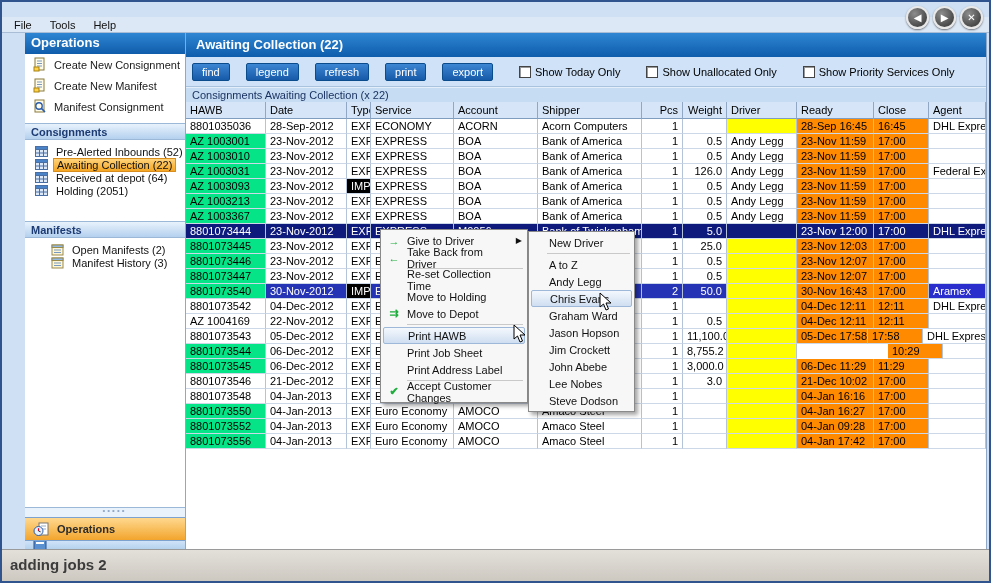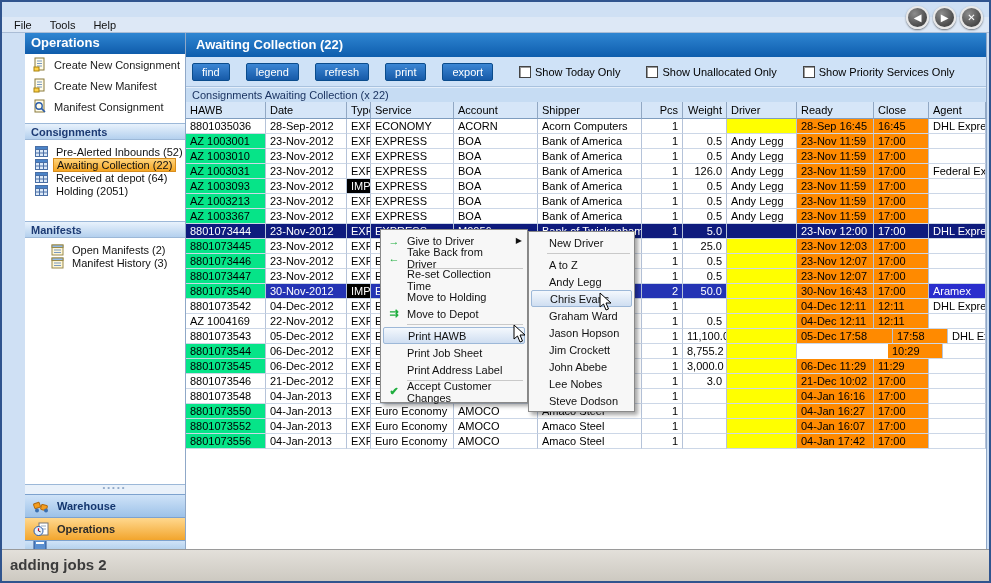--- a/index.html
+++ b/index.html
@@ -211,31 +211,20 @@
                 <line x1="3" y1="6" x2="10" y2="6" stroke="#7a99c0"></line>
                 <line x1="3" y1="8.5" x2="10" y2="8.5" stroke="#7a99c0"></line>
               </svg>
             </span>
             <span class="lbl">Manifest History (3)</span>
           </div>
         </div>
       </div>
     <div id="sb-bottom">
       <div id="sb-grip">•••••</div>
-    <div class="sb-big blue">
-          <span>
-            <svg width="17" height="14" viewBox="0 0 17 14">
-              <rect x="1" y="4" width="6" height="5" rx="1" fill="#f59d1e" stroke="#b06a10" transform="rotate(-20 4 6.5)"></rect>
-              <rect x="8" y="6" width="6" height="5" rx="1" fill="#f59d1e" stroke="#b06a10" transform="rotate(15 11 8.5)"></rect>
-              <circle cx="4" cy="11.5" r="2" fill="#3a6fb0"></circle>
-              <circle cx="13" cy="11.5" r="2" fill="#3a6fb0"></circle>
-            </svg>
-          </span>
-          <span>Warehouse</span>
-        </div>
         <div class="sb-big orange">
           <span>
             <svg width="17" height="15" viewBox="0 0 17 15">
               <rect x="6" y="1" width="9" height="12" fill="#fff" stroke="#777"></rect>
               <line x1="8" y1="4" x2="13" y2="4" stroke="#9ab"></line>
               <line x1="8" y1="7" x2="13" y2="7" stroke="#9ab"></line>
               <circle cx="5.5" cy="9" r="4.5" fill="#e8f0fa" stroke="#2a5caa"></circle>
               <line x1="5.5" y1="9" x2="5.5" y2="6.2" stroke="#d02" stroke-width="1.2"></line>
               <line x1="5.5" y1="9" x2="7.6" y2="9.8" stroke="#333"></line>
             </svg>
@@ -489,21 +478,21 @@
         <div class="grow">
           <div class="gcell" style="width: 80px;">8801073543</div>
           <div class="gcell" style="width: 81px;">05-Dec-2012</div>
           <div class="gcell" style="width: 24px;">EXP</div>
           <div class="gcell" style="width: 83px;">E</div>
           <div class="gcell" style="width: 84px;"></div>
           <div class="gcell" style="width: 104px;"></div>
           <div class="gcell col-r" style="width: 41px;">1</div>
           <div class="gcell col-r" style="width: 44px;">11,100.0</div>
           <div class="gcell c-yellow" style="width: 70px;"></div>
-          <div class="gcell c-orange" style="width: 96px;">05-Dec 17:58</div>
+          <div class="gcell c-orange" style="width: 71px;">05-Dec 17:58</div>
           <div class="gcell c-orange" style="width: 55px;">17:58</div>
           <div class="gcell" style="width: 66px; flex: 1 1 0%;">DHL Express</div>
         </div>
         <div class="grow">
           <div class="gcell c-green" style="width: 80px;">8801073544</div>
           <div class="gcell" style="width: 81px;">06-Dec-2012</div>
           <div class="gcell" style="width: 24px;">EXP</div>
           <div class="gcell" style="width: 83px;">E</div>
           <div class="gcell" style="width: 84px;"></div>
           <div class="gcell" style="width: 104px;"></div>
@@ -573,21 +562,21 @@
         <div class="grow">
           <div class="gcell c-green" style="width: 80px;">8801073552</div>
           <div class="gcell" style="width: 81px;">04-Jan-2013</div>
           <div class="gcell" style="width: 24px;">EXP</div>
           <div class="gcell" style="width: 83px;">Euro Economy</div>
           <div class="gcell" style="width: 84px;">AMOCO</div>
           <div class="gcell" style="width: 104px;">Amaco Steel</div>
           <div class="gcell col-r" style="width: 41px;">1</div>
           <div class="gcell col-r" style="width: 44px;"></div>
           <div class="gcell c-yellow" style="width: 70px;"></div>
-          <div class="gcell c-orange" style="width: 77px;">04-Jan 16:07</div>
+          <div class="gcell c-orange" style="width: 77px;">04-Jan 09:28</div>
           <div class="gcell c-orange" style="width: 55px;">17:00</div>
           <div class="gcell" style="width: 66px; flex: 1 1 0%;"></div>
         </div>
         <div class="grow">
           <div class="gcell c-green" style="width: 80px;">8801073556</div>
           <div class="gcell" style="width: 81px;">04-Jan-2013</div>
           <div class="gcell" style="width: 24px;">EXP</div>
           <div class="gcell" style="width: 83px;">Euro Economy</div>
           <div class="gcell" style="width: 84px;">AMOCO</div>
           <div class="gcell" style="width: 104px;">Amaco Steel</div>

